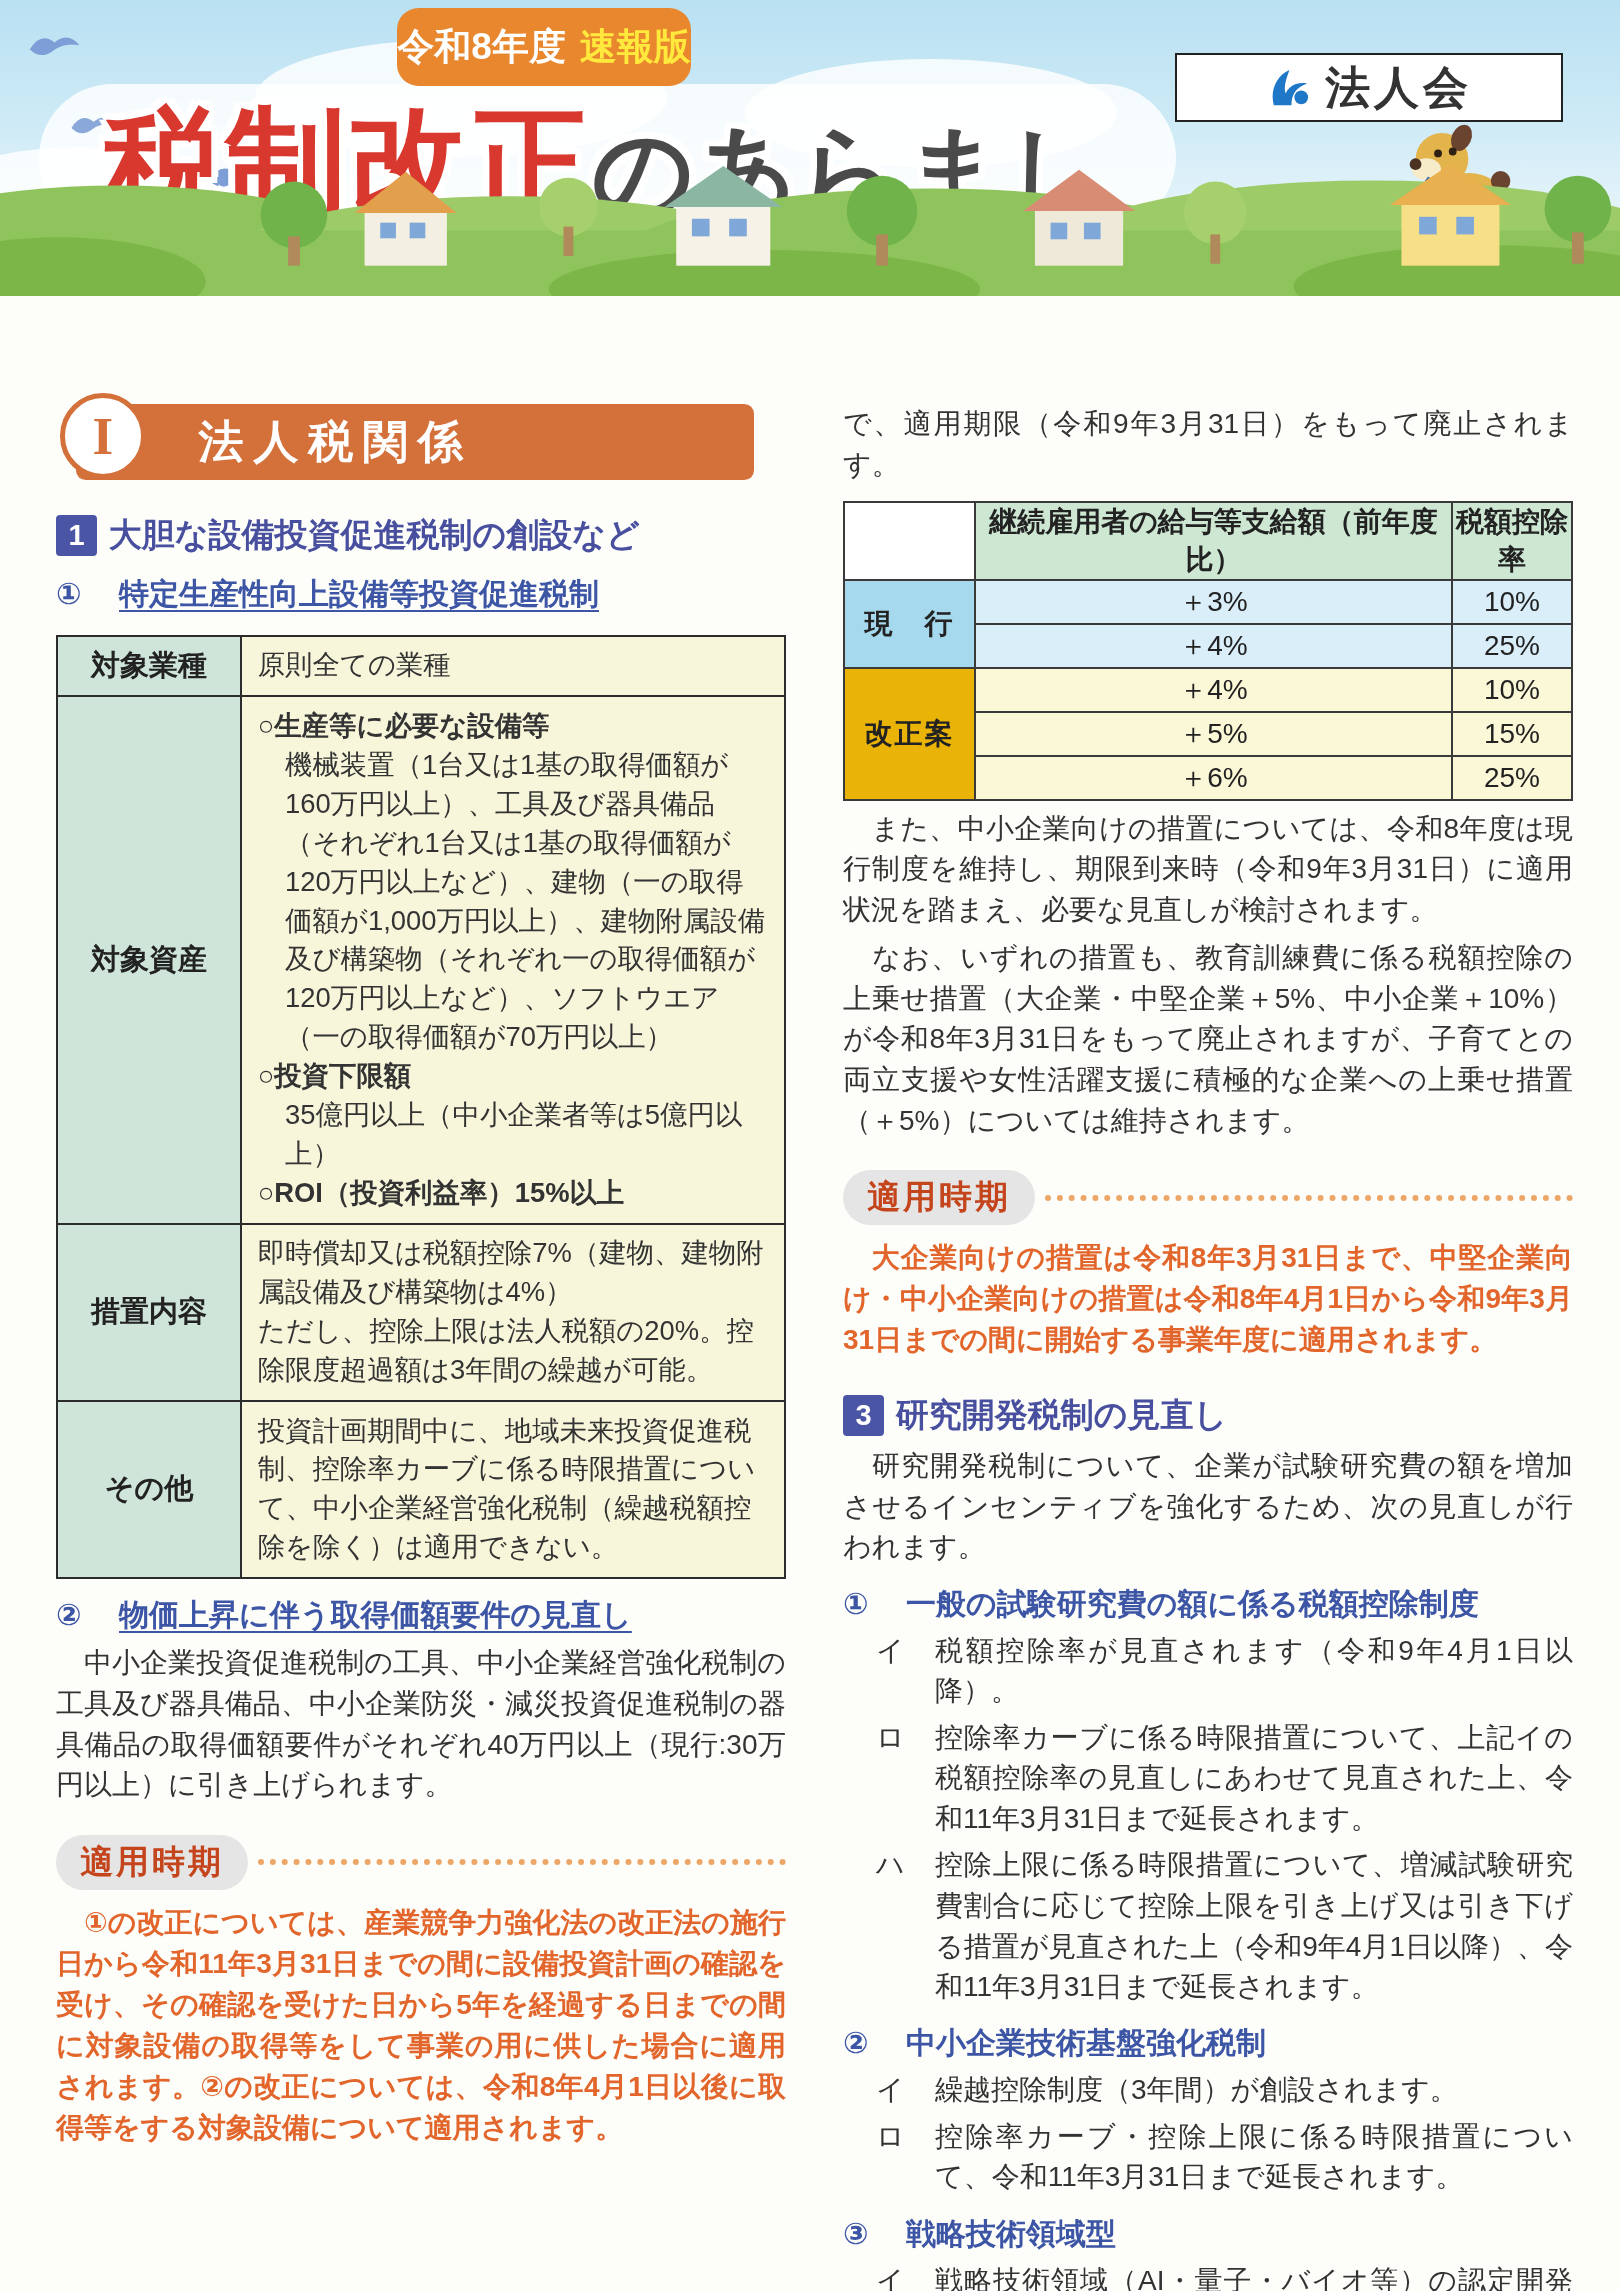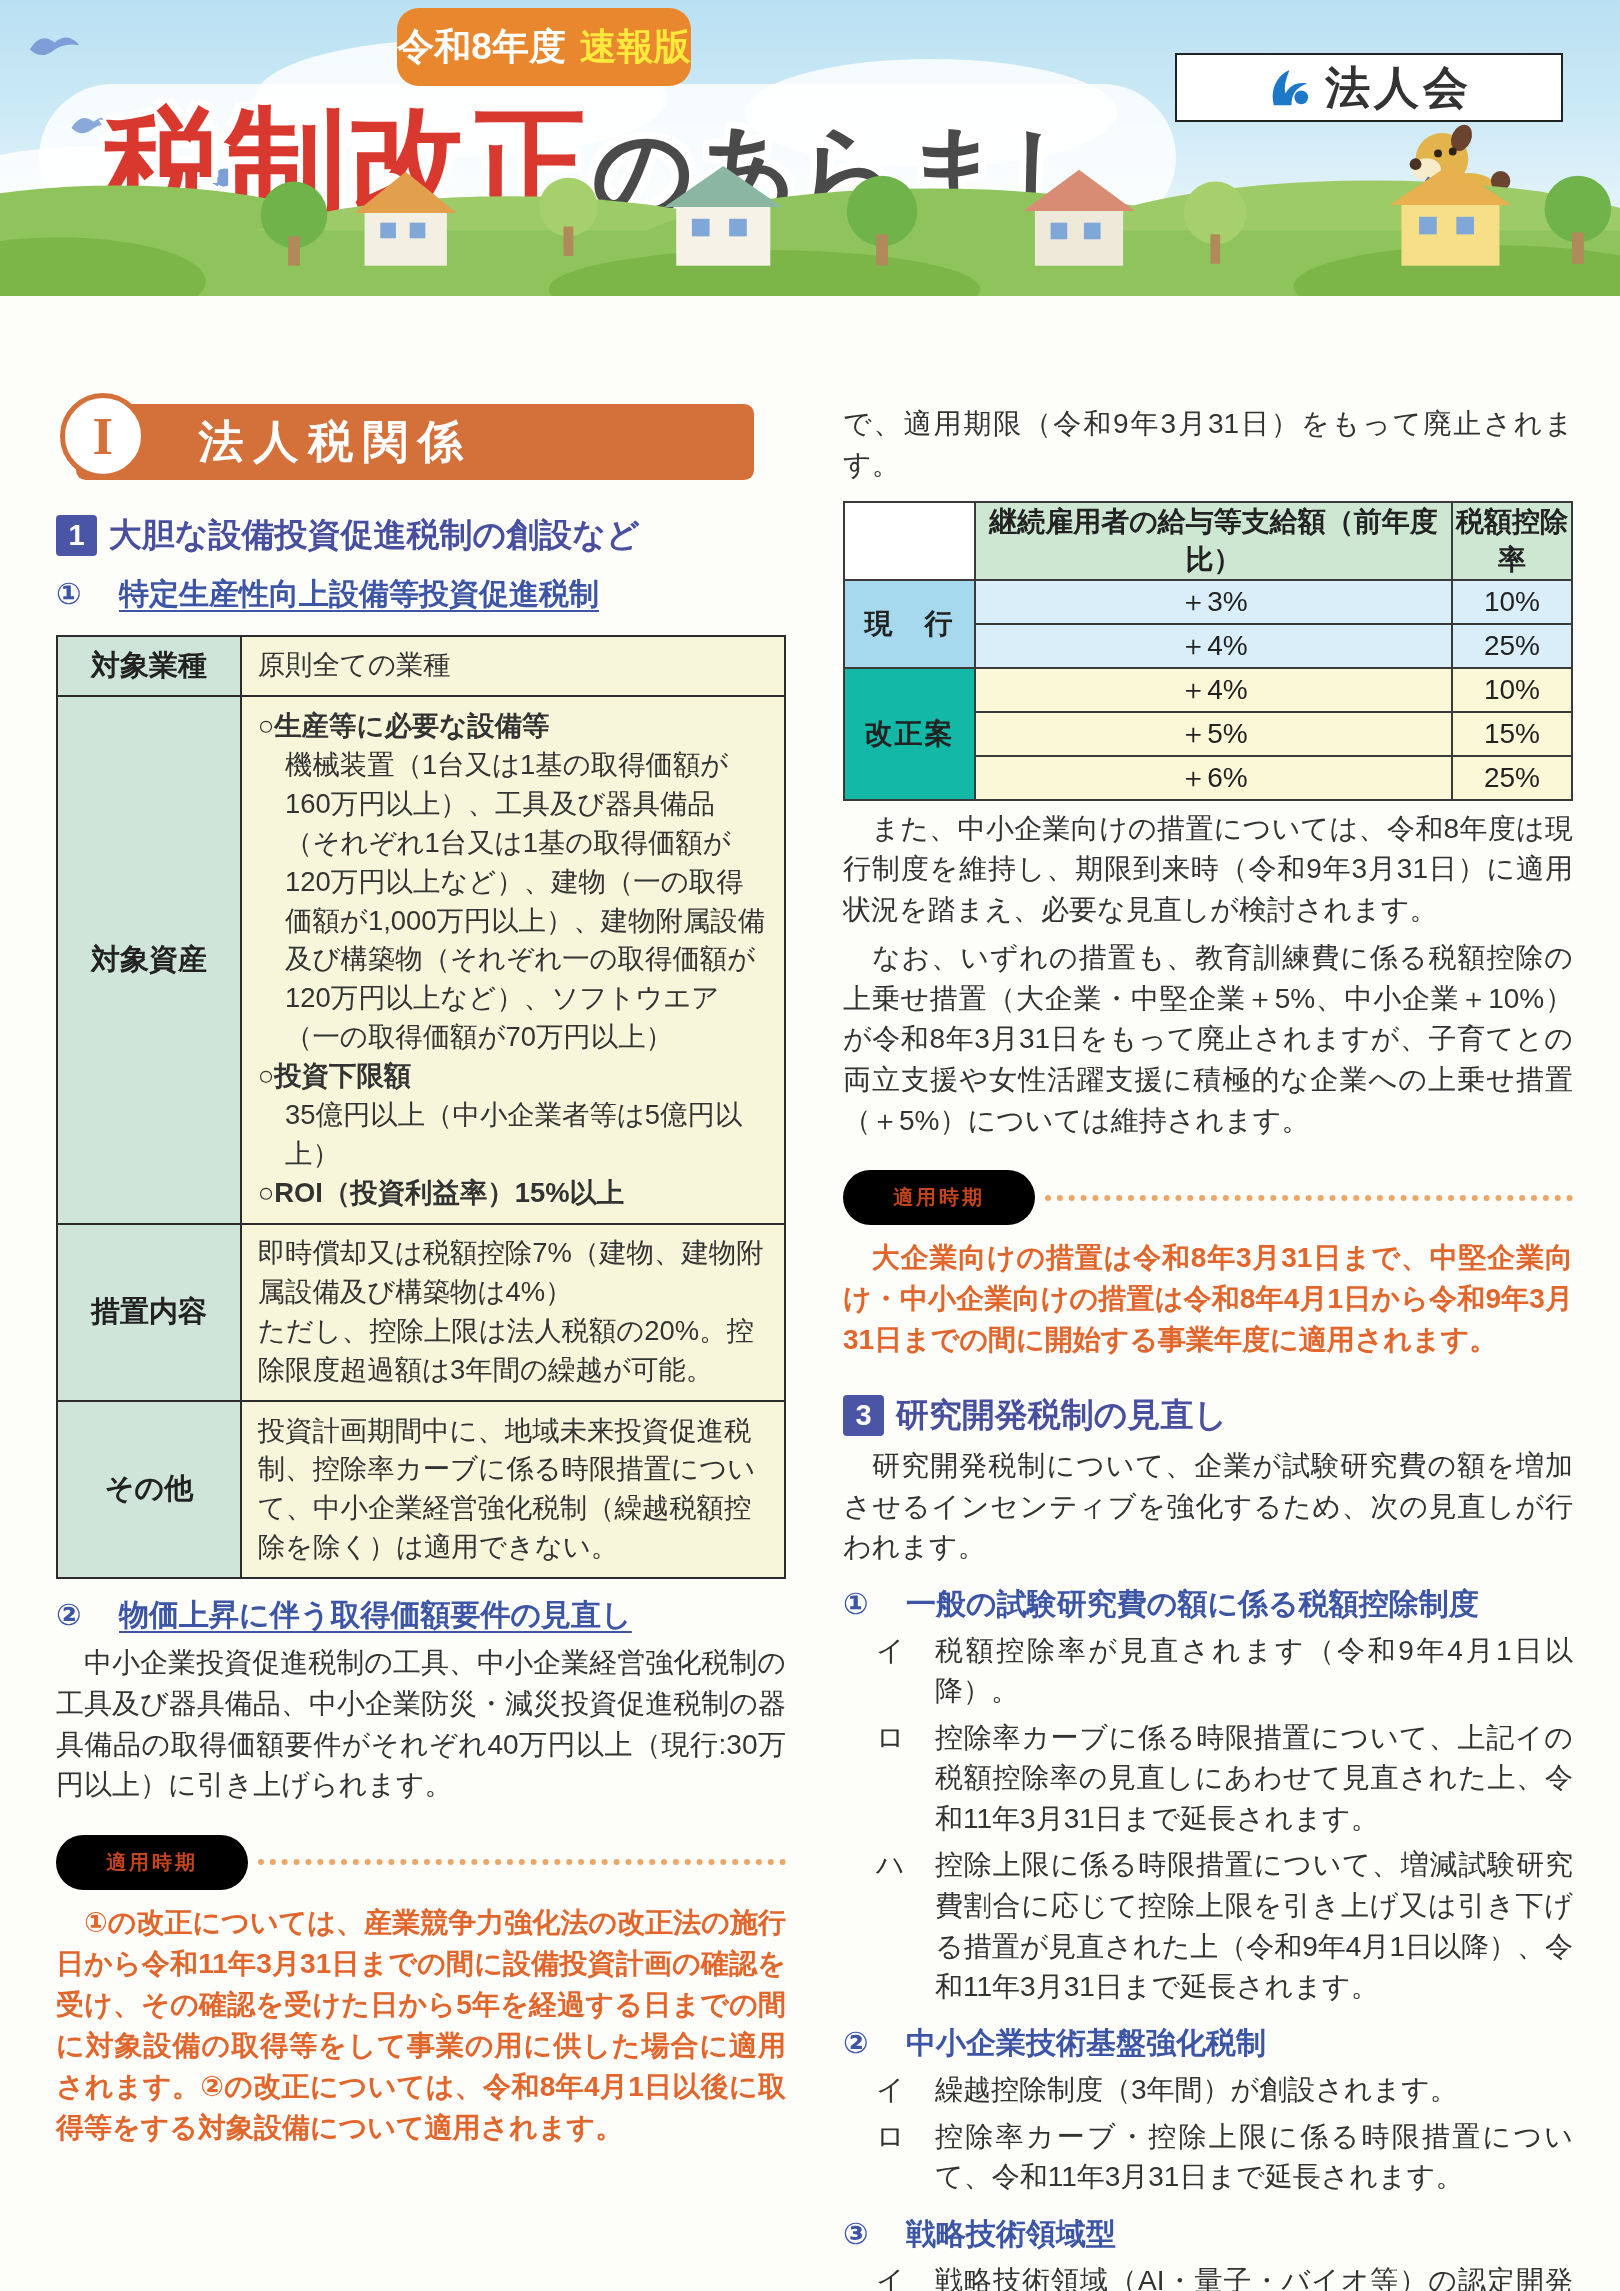--- a/index.html
+++ b/index.html
@@ -62,37 +62,37 @@
   
   .info-table { border-collapse:collapse; width:100%; margin-top:20px; }
   .info-table td { border:2px solid #2c2c2c; vertical-align:middle; }
   .info-table .lbl { width:184px; background:#cfe5da; text-align:center; font-weight:bold; font-size:29px; color:#222; }
   .info-table .val { background:#f7f6da; padding:9.8px 15.7px; font-size:27.4px; line-height:1.42; color:#333; }
   .info-table .val .b { font-weight:bold; }
   .info-table .val .ind { padding-left:27.4px; }
 
   
   .apply-row { display:flex; align-items:center; margin-top:29px; }
-  .pill { width:192px; height:55px; background:#000000; border-radius:29px; flex-shrink:0;
-          display:flex; align-items:center; justify-content:center; color:#c4441c; font-size:20px;
+  .pill { width:192px; height:55px; background:#e5e5e5; border-radius:29px; flex-shrink:0;
+          display:flex; align-items:center; justify-content:center; color:#c4441c; font-size:33px;
           font-weight:bold; letter-spacing:2.9px; }
   .dotline { flex:1; margin-left:9.8px; border-top:6.9px dotted #eca768; height:0; }
   .orange { font-size:28px; line-height:1.47; color:#e2662b; font-weight:bold; text-align:justify; margin-top:11.8px; }
 
   
   .wage-table { border-collapse:collapse; width:100%; margin-top:15.7px; }
   .wage-table th,.wage-table td { border:2px solid #3a3a3a; text-align:center; font-size:28px; color:#222; }
   .wage-table th { height:57px; font-weight:bold; }
   .wage-table td { height:44px; font-weight:normal; }
   .corner { background:#ffffff; width:131px; }
   .ghead  { background:#cde7d2; }
   .ghead-r{ width:120px; }
   .glabel { font-weight:bold !important; letter-spacing:2px; }
   .cur-l  { background:#a6d9ee; }
-  .rev-l  { background:#14b8a6; }
+  .rev-l  { background:#eab308; }
   tr.cur td:not(.glabel) { background:#d9eef9; }
   tr.rev td:not(.glabel) { background:#fbf8d7; }
 
   
   .kv { display:flex; font-size:28px; line-height:1.45; color:#333; margin-top:5.9px; padding-left:33px; text-align:justify; }
   .kv .k { width:59px; flex-shrink:0; }
   .kv .t { flex:1; }
   .first { margin-top:0; }
 </style>
 </head>

